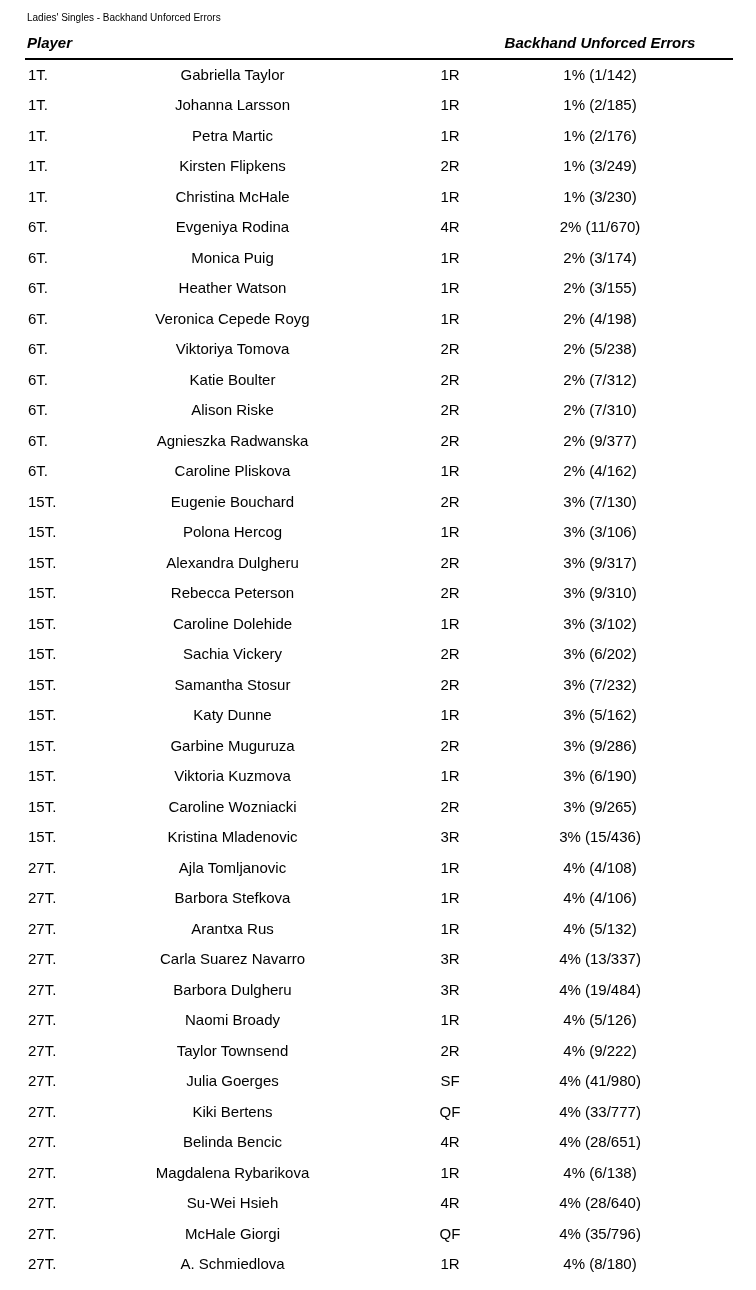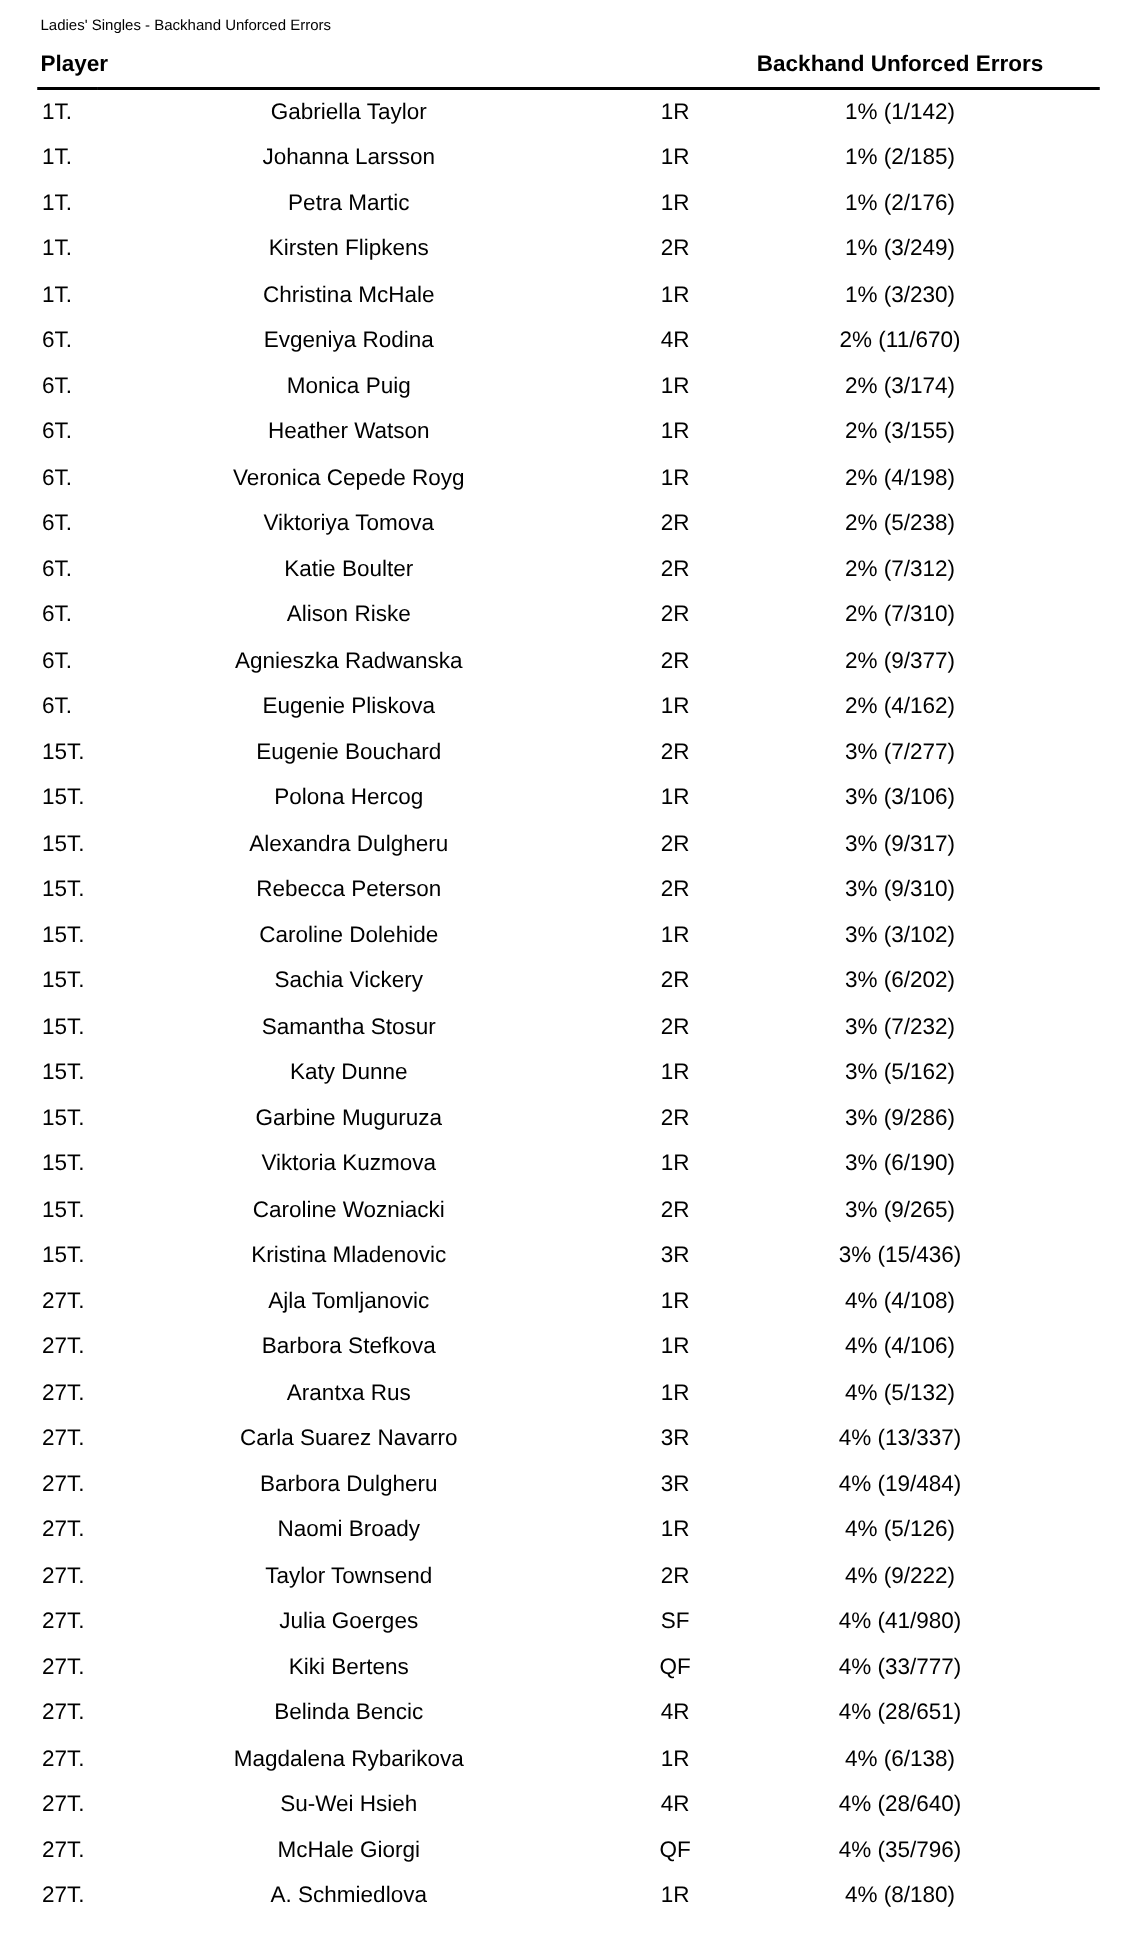--- a/index.html
+++ b/index.html
@@ -29,21 +29,21 @@
     border-collapse: collapse;
     table-layout: fixed;
     width: 708px;
   }
   col.c-rank   { width: 40px;  }
   col.c-name   { width: 335px; }
   col.c-round  { width: 100px; }
   col.c-value  { width: 200px; }
   col.c-spacer { width: 33px;  }
 
-  thead tr { height: 33px; }
+  thead tr { height: 33px; font-style: italic; }
   thead th {
     font-size: 15px;
     font-weight: bold;
     vertical-align: middle;
     border-bottom: 2px solid #000000;
     padding: 0;
     white-space: nowrap;
   }
   th.h-player { text-align: left; padding-left: 2px; }
   th.h-round  { }
@@ -185,31 +185,31 @@
   <tr>
     <td class="rank">6T.</td>
     <td class="name">Agnieszka Radwanska</td>
     <td class="round">2R</td>
     <td class="value">2% (9/377)</td>
     <td></td>
   </tr>
 
   <tr>
     <td class="rank">6T.</td>
-    <td class="name">Eugenie Pliskova</td>
+    <td class="name">Caroline Pliskova</td>
     <td class="round">1R</td>
     <td class="value">2% (4/162)</td>
     <td></td>
   </tr>
 
   <tr>
     <td class="rank">15T.</td>
     <td class="name">Eugenie Bouchard</td>
     <td class="round">2R</td>
-    <td class="value">3% (7/277)</td>
+    <td class="value">3% (7/130)</td>
     <td></td>
   </tr>
 
   <tr>
     <td class="rank">15T.</td>
     <td class="name">Polona Hercog</td>
     <td class="round">1R</td>
     <td class="value">3% (3/106)</td>
     <td></td>
   </tr>

